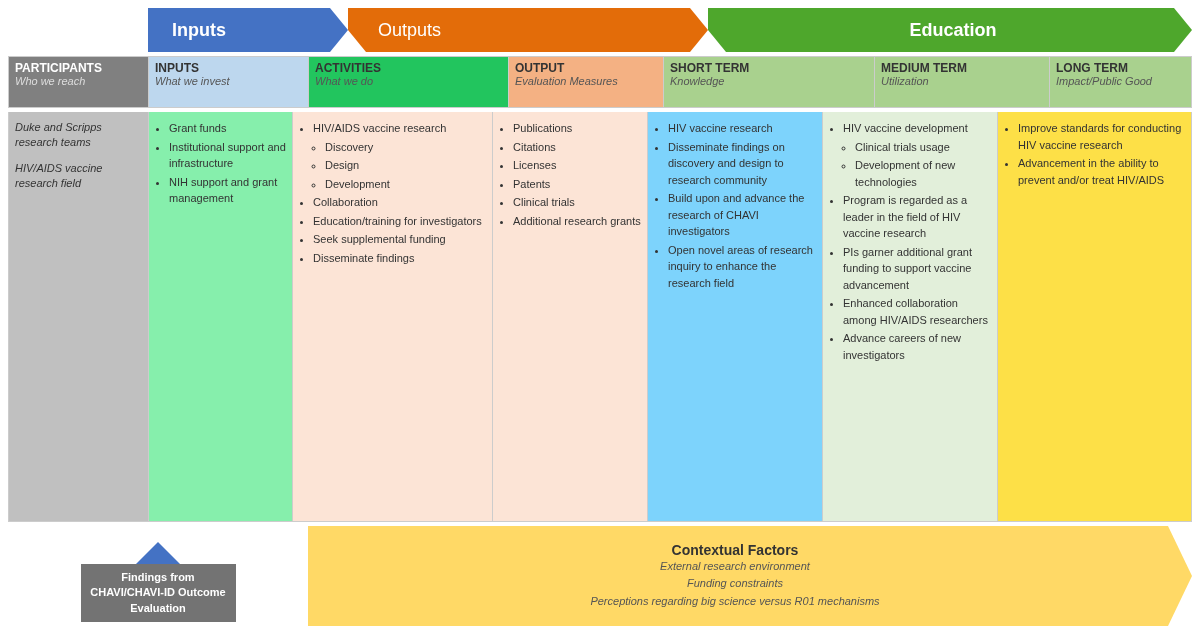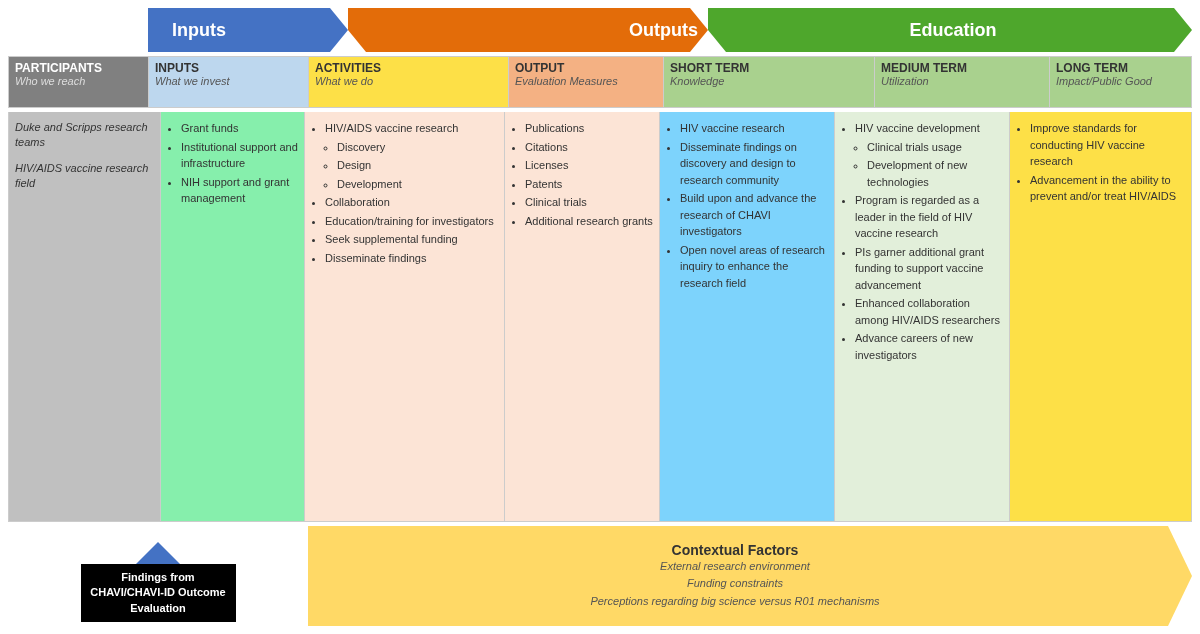--- a/index.html
+++ b/index.html
@@ -42,25 +42,25 @@
       position: relative;
       width: 200px;
       clip-path: polygon(0 0, calc(100% - 18px) 0, 100% 50%, calc(100% - 18px) 100%, 0 100%);
       flex-shrink: 0;
     }
 
     .arrow-outputs {
       background: #E36C09;
       color: white;
       font-size: 18px;
-      font-weight: bold;
+      font-weight: normal;
       height: 44px;
       display: flex;
       align-items: center;
-      justify-content: flex-end;
+      justify-content: flex-start;
       padding-left: 30px;
       padding-right: 10px;
       position: relative;
       width: 360px;
       clip-path: polygon(0 0, calc(100% - 18px) 0, 100% 50%, calc(100% - 18px) 100%, 18px 100%, 0 50%);
       flex-shrink: 0;
     }
 
     .arrow-outcomes {
       background: #4EA72C;
@@ -98,21 +98,21 @@
       width: 160px;
       flex-shrink: 0;
       background: #BDD7EE;
       padding: 4px 6px;
       border-right: 1px solid #ccc;
     }
 
     .col-activities-hdr {
       width: 200px;
       flex-shrink: 0;
-      background: #fde047;
+      background: #22c55e;
       padding: 4px 6px;
       border-right: 1px solid #ccc;
     }
 
     .col-output-hdr {
       width: 155px;
       flex-shrink: 0;
       background: #F4B183;
       padding: 4px 6px;
       border-right: 1px solid #ccc;
@@ -157,21 +157,21 @@
 
     
     .content-row {
       display: flex;
       flex: 1;
       border: 1px solid #ccc;
       border-top: none;
     }
 
     .col-participants {
-      width: 152px;
+      width: 140px;
       flex-shrink: 0;
       background: #C0C0C0;
       padding: 8px 6px;
       border-right: 1px solid #ccc;
       font-size: 11px;
       color: #333;
       font-style: italic;
     }
 
     .col-inputs {
@@ -300,21 +300,21 @@
 
     .up-arrow-triangle {
       width: 0;
       height: 0;
       border-left: 22px solid transparent;
       border-right: 22px solid transparent;
       border-bottom: 22px solid #4472C4;
     }
 
     .feedback-rect {
-      background: #000000;
+      background: #737373;
       color: white;
       font-weight: bold;
       font-size: 11px;
       text-align: center;
       padding: 6px 8px;
       width: 155px;
       line-height: 1.4;
     }
   </style>
 </head>

